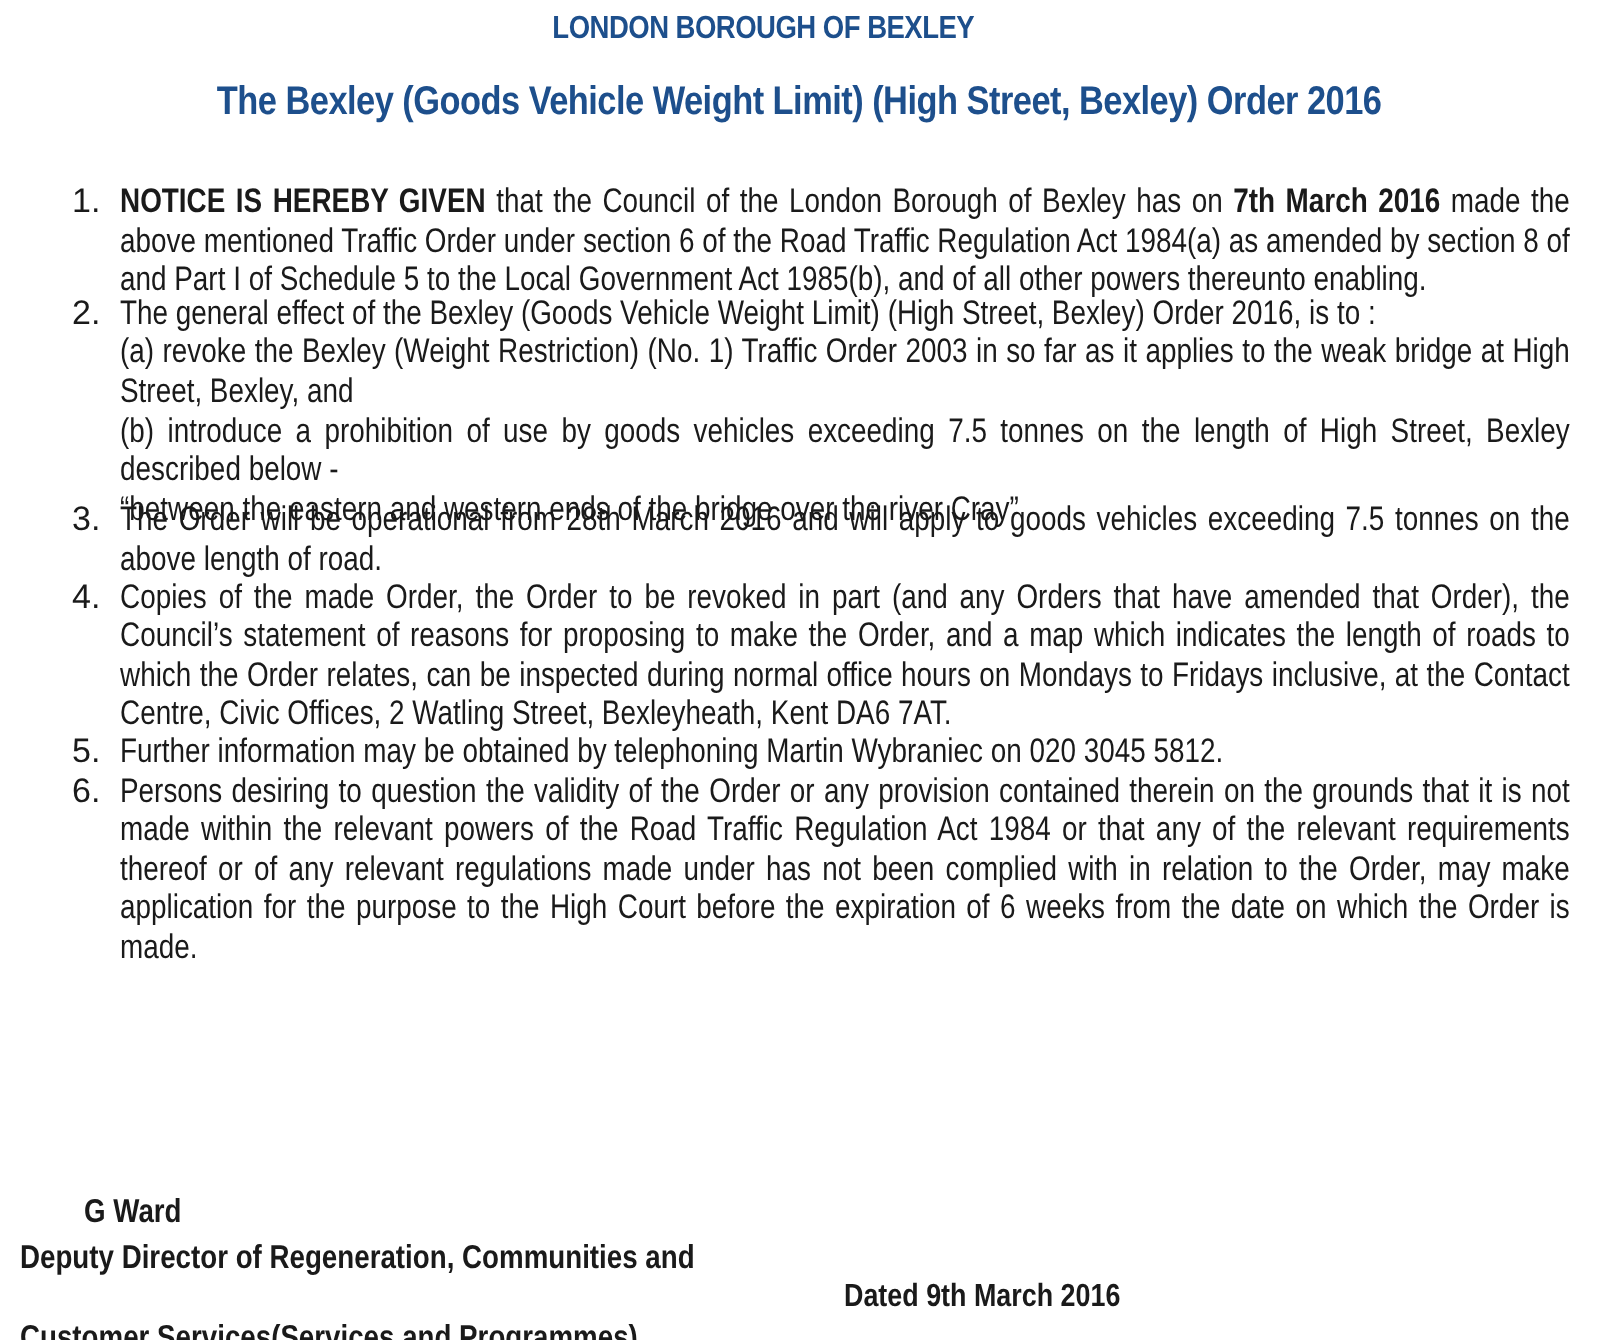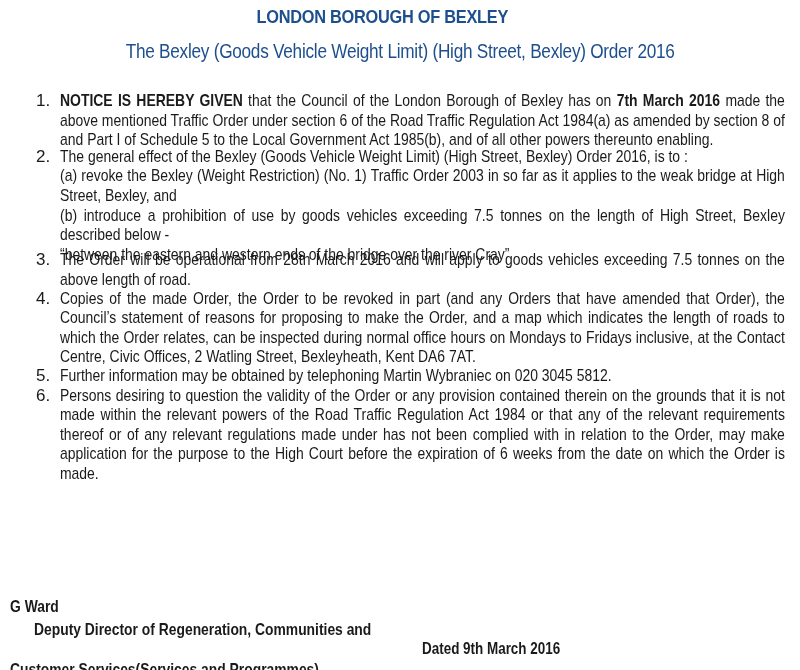--- a/index.html
+++ b/index.html
@@ -1,22 +1,22 @@
 <!DOCTYPE html>
 <html><head>
 <meta charset="utf-8">
 <style>
   html, body { margin: 0; padding: 0; background: #ffffff; }
   body { width: 800px; height: 670px; position: relative; overflow: hidden;
          font-family: "Liberation Sans", sans-serif; color: #1a1a1a; }
   .head1 { position: absolute; top: 6px; left: 0; width: 764px; text-align: center;
-           color: #1d4f8c; font-weight: bold; font-size: 19px; letter-spacing: -0.3px; }
+           color: #1d4f8c; font-weight: bold; font-size: 16px; letter-spacing: -0.3px; }
   .head1 span, .head2 span { display: inline-block; transform: scaleX(0.86); transform-origin: center; }
   .head2 { position: absolute; top: 40px; left: 0; width: 800px; text-align: center;
-           color: #1d4f8c; font-weight: normal; font-size: 20px; letter-spacing: -0.3px; }
+           color: #1d4f8c; font-weight: bold; font-size: 20px; letter-spacing: -0.3px; }
   .list { position: absolute; top: 91px; left: 0; width: 800px; }
   .item { position: relative; padding-left: 60px; width: 725px; }
   .item .num { position: absolute; left: 36px; top: 0; font-size: 17px; line-height: 19.6px; }
   .body-text { font-size: 17px; line-height: 19.6px; text-align: justify;
                transform: scaleX(0.82); transform-origin: left top; width: 884px; }
   .body-text b { font-weight: bold; }
   .sub { display: block; }
   .sig { position: absolute; left: 10px; font-weight: bold; font-size: 16.5px; color: #1a1a1a; }
   .sig span { display: inline-block; transform: scaleX(0.84); transform-origin: left center; white-space: nowrap; }
   .dated { position: absolute; left: 422px; top: 640px; font-weight: bold; font-size: 16px; }
@@ -59,16 +59,16 @@
     <span class="num">5.</span>
     <div class="body-text">Further information may be obtained by telephoning Martin Wybraniec on 020 3045 5812.</div>
   </div>
 
   <div class="item" style="margin-top:0px;">
     <span class="num">6.</span>
     <div class="body-text">Persons desiring to question the validity of the Order or any provision contained therein on the grounds that it is not made within the relevant powers of the Road Traffic Regulation Act 1984 or that any of the relevant requirements thereof or of any relevant regulations made under has not been complied with in relation to the Order, may make application for the purpose to the High Court before the expiration of 6 weeks from the date on which the Order is made.</div>
   </div>
 </div>
 
-<div class="sig" style="top:597px;"><span>G Ward</span></div>
-<div class="sig" style="top:620px;margin-left:24px;"><span>Deputy Director of Regeneration, Communities and</span></div>
+<div class="sig" style="top:597px;margin-left:32px;"><span>G Ward</span></div>
+<div class="sig" style="top:620px;"><span>Deputy Director of Regeneration, Communities and</span></div>
 <div class="sig" style="top:660px;"><span>Customer Services(Services and Programmes)</span></div>
 <div class="dated"><span>Dated 9th March 2016</span></div>
 
 </body></html>

